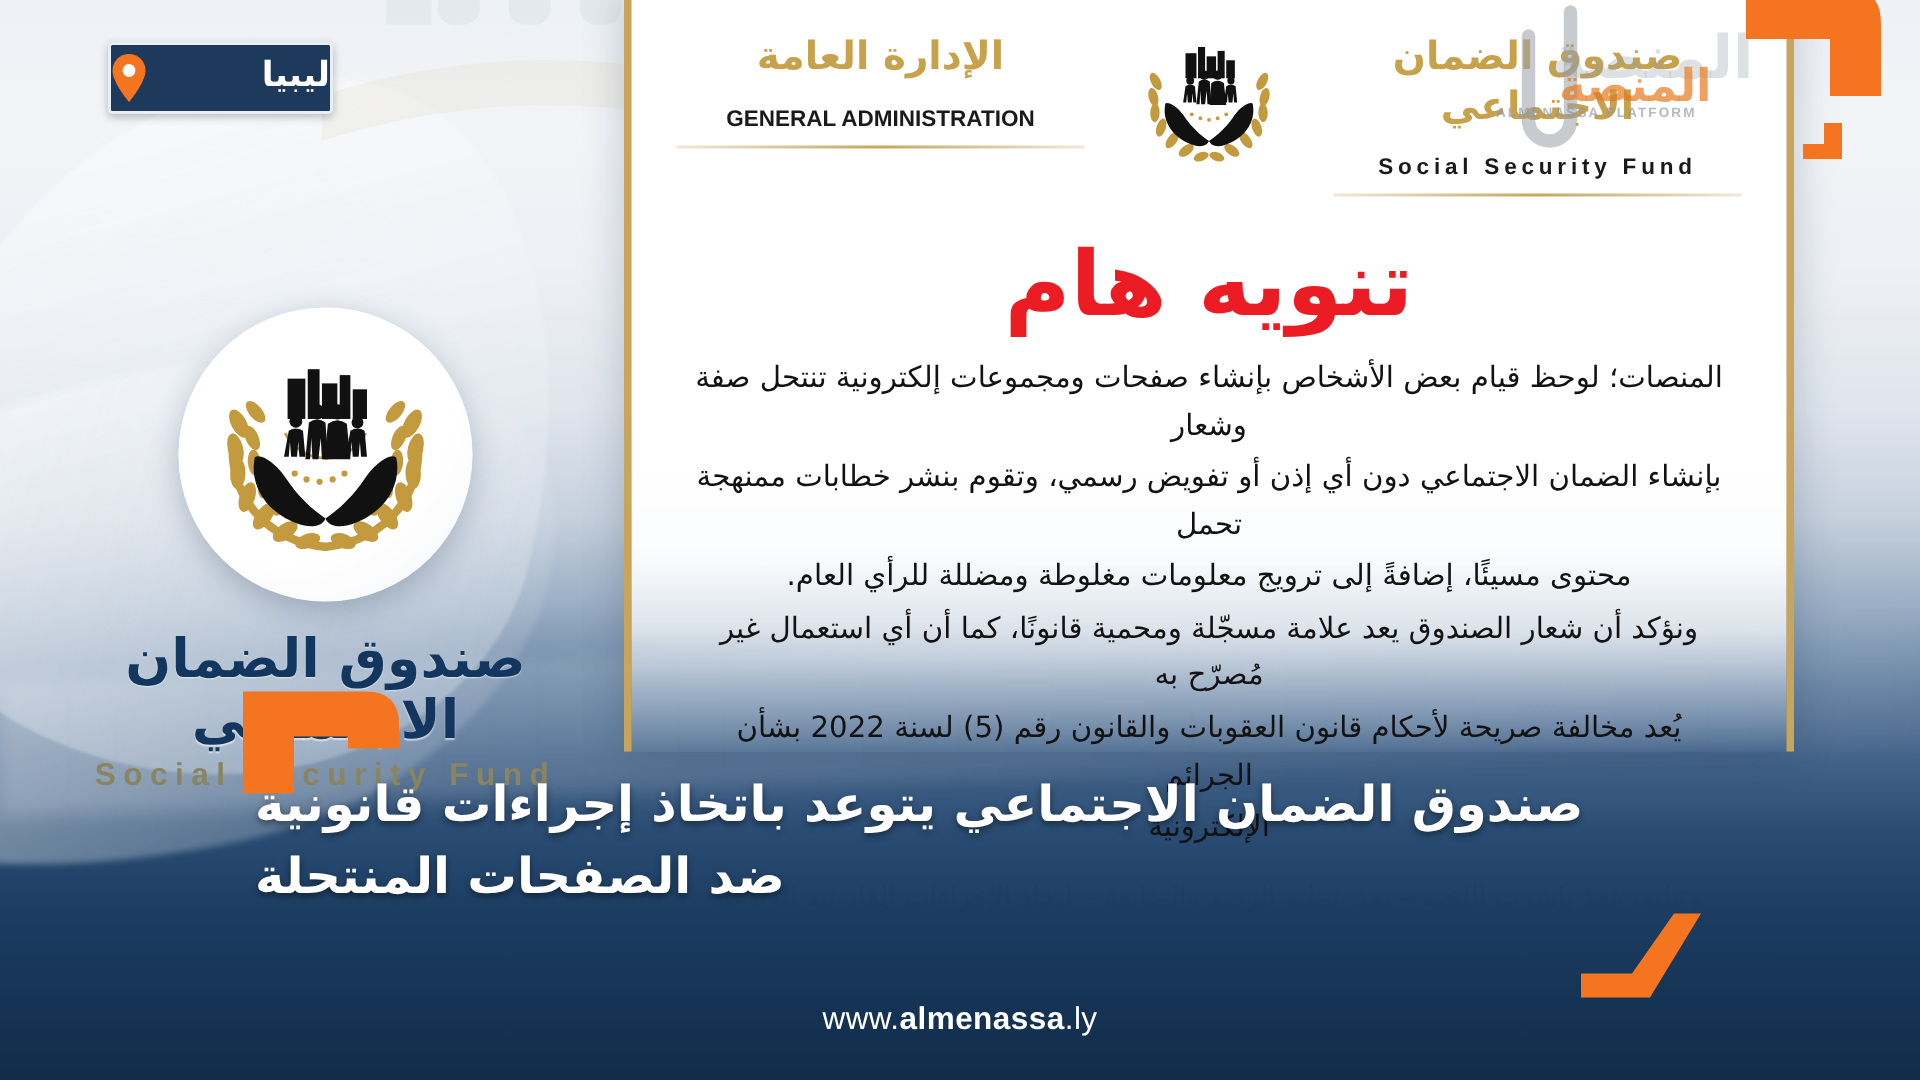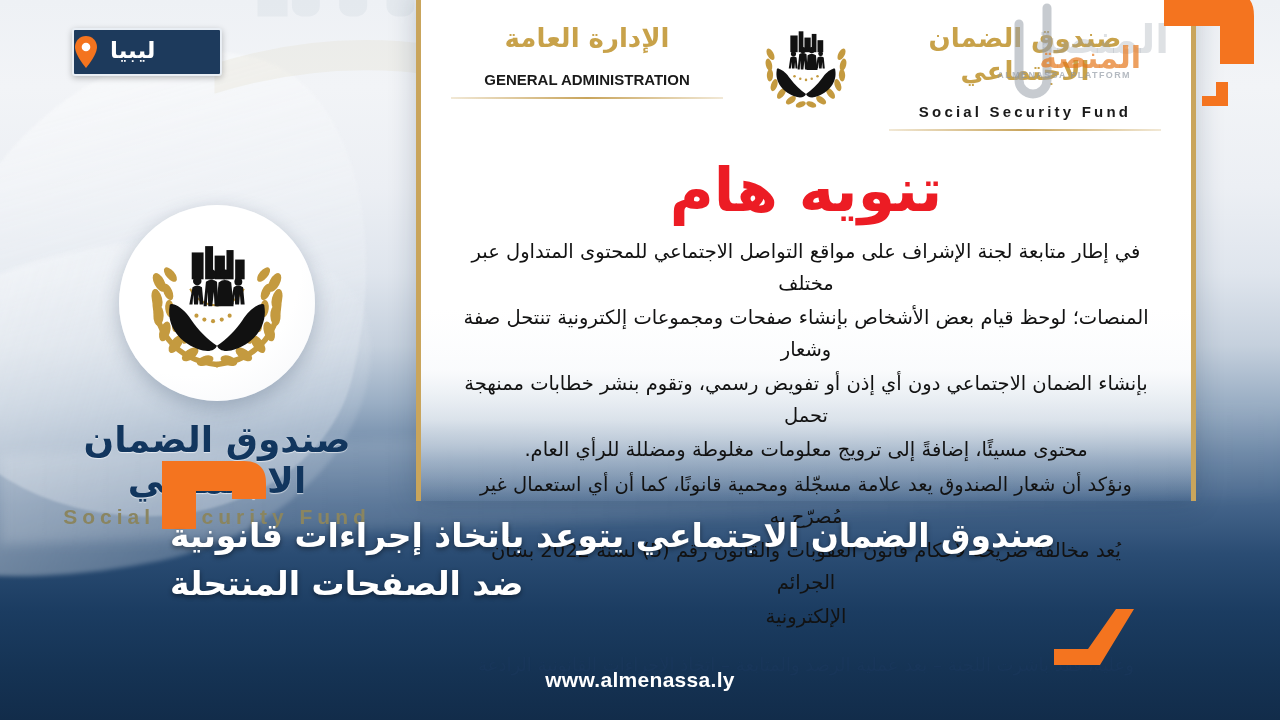--- a/index.html
+++ b/index.html
@@ -63,21 +63,21 @@
     pointer-events:none;
   }
 
   
   .loc-badge {
     position:absolute; left:72px; top:28px;
     width:150px; height:48px;
     background:#1d3a5c;
     border:2px solid #e9eef4;
     border-radius:3px;
-    display:flex; align-items:center; justify-content:flex-start; gap:12px;
+    display:flex; align-items:center; justify-content:space-between; gap:12px;
     box-shadow:0 2px 6px rgba(0,0,0,.25);
   }
   .loc-badge .pin { width:24px; height:32px; display:block; }
   .loc-badge .loc-text {
     color:#ffffff; font-size:23px; font-weight:bold; line-height:1;
     font-family:"DejaVu Sans", sans-serif;
     padding-bottom:3px;
   }
 
   
@@ -223,21 +223,21 @@
   }
 
   
   .footer {
     position:absolute; left:0; top:668px; width:1280px;
     text-align:center; color:#ffffff;
     font-family:"Liberation Sans", sans-serif;
     font-size:21px; letter-spacing:.3px;
   }
   .footer b { font-weight:bold; }
-  .footer .thin { font-weight:bold; }
+  .footer .thin { font-weight:normal; }
 </style>
 </head>
 <body>
 
 <div id="stage">
 
   <div class="bg-swoosh"></div>
   <div class="bg-swoosh2"></div>
   <div class="bg-band"></div>
 
@@ -402,21 +402,20 @@
 
       <div class="stamp-wm">
         <div class="stamp-ar">المنصة</div>
         <div class="stamp-or">المنصة</div>
         <div class="stamp-en">ALMENASSA PLATFORM</div>
       </div>
 
       <div class="doc-title">تنويه هام</div>
 
       <div class="doc-body">
-        <p>في إطار متابعة لجنة الإشراف على مواقع التواصل الاجتماعي للمحتوى المتداول عبر مختلف</p>
         <p>المنصات؛ لوحظ قيام بعض الأشخاص بإنشاء صفحات ومجموعات إلكترونية تنتحل صفة وشعار</p>
         <p>بإنشاء الضمان الاجتماعي دون أي إذن أو تفويض رسمي، وتقوم بنشر خطابات ممنهجة تحمل</p>
         <p>محتوى مسيئًا، إضافةً إلى ترويج معلومات مغلوطة ومضللة للرأي العام.</p>
         <p>ونؤكد أن شعار الصندوق يعد علامة مسجّلة ومحمية قانونًا، كما أن أي استعمال غير مُصرّح به</p>
         <p>يُعد مخالفة صريحة لأحكام قانون العقوبات والقانون رقم (5) لسنة 2022 بشأن الجرائم</p>
         <p>الإلكترونية</p>
       </div>
 
       <div class="doc-faded">وعليه، فقد باشرت اللجنة – بعد عملية الرصد والمتابعة – اتخاذ الإجراءات القانونية الرادعة</div>
     </div>

